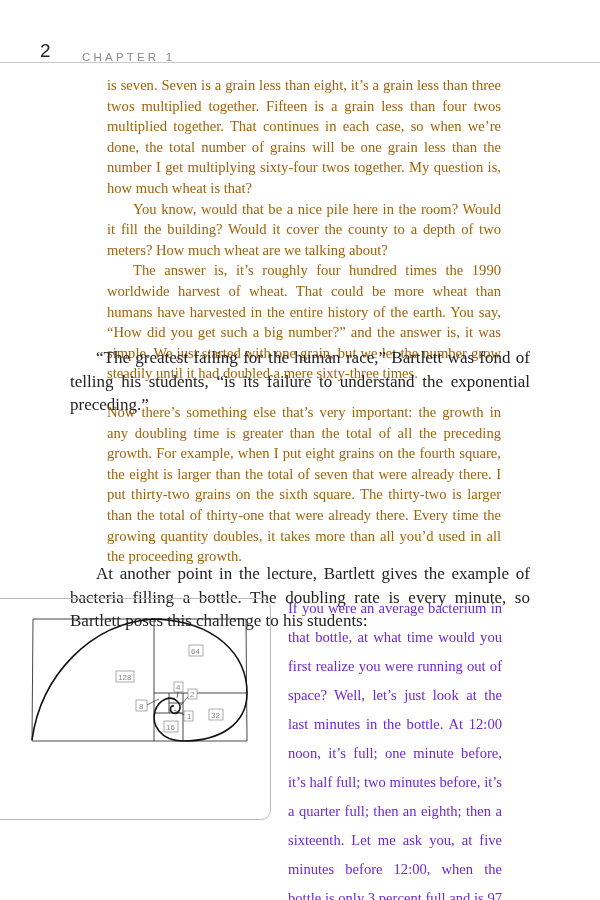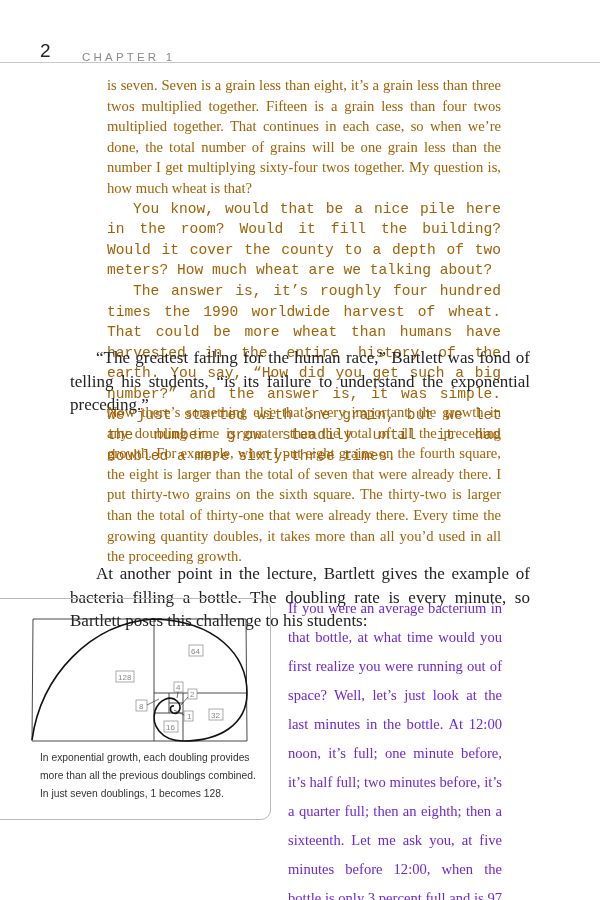--- a/index.html
+++ b/index.html
@@ -2,21 +2,21 @@
 <html><head>
 <meta charset="utf-8">
 <style>
   html, body { margin: 0; padding: 0; background: #ffffff; }
   body { width: 600px; height: 900px; position: relative; overflow: hidden; color: #2b2b2b; }
   .header { position: absolute; left: 0; top: 36px; width: 600px; height: 26px; border-bottom: 1px solid #c8c8c8; }
   .page-num { position: absolute; left: 40px; top: 4px; font-family: "Liberation Sans", sans-serif; font-size: 19px; color: #222; }
   .chapter { position: absolute; left: 82px; top: 9px; font-family: "Liberation Sans", sans-serif; font-size: 11.5px; letter-spacing: 3.2px; color: #8a8a8a; margin-top: 6px; }
   .extract { position: absolute; left: 107px; width: 394px; font-family: "Liberation Serif", serif; font-size: 14.6px; line-height: 20.6px; color: #a16207; text-align: justify; }
   .extract p { margin: 0; }
-  .extract p.indent { text-indent: 26px; font-family: Liberation Mono, monospace; }
+  .extract p.indent { text-indent: 26px; }
   .body-text { position: absolute; left: 70px; width: 460px; font-family: "Liberation Serif", serif; font-size: 17px; line-height: 23.5px; color: #222; text-align: justify; }
   .body-text p { margin: 0; text-indent: 26px; }
   .figure-box { position: absolute; left: -10px; top: 598px; width: 281px; height: 222px; border: 1px solid #b9b9b9; border-radius: 10px; box-sizing: border-box; }
   .figure-svg { position: absolute; left: 40px; top: 16px; }
   .caption { position: absolute; left: 49px; top: 150px; width: 220px; font-family: "Liberation Sans", sans-serif; font-size: 10.3px; line-height: 18px; color: #333; }
   .side-text { position: absolute; left: 288px; top: 594px; width: 214px; font-family: "Liberation Serif", serif; font-size: 14.6px; line-height: 29px; color: #6d28d9; text-align: justify; }
   .side-text p { margin: 0; }
   .lbl { font-family: "Liberation Sans", sans-serif; font-size: 8px; fill: #888; }
 </style>
 </head>
@@ -80,18 +80,17 @@
       <text class="lbl" x="145" y="75">4</text>
       <line x1="147" y1="77" x2="146" y2="83" stroke="#333" stroke-width="0.7"></line>
       <rect x="157" y="74" width="9" height="10" fill="#fff" stroke="#888" stroke-width="0.7"></rect>
       <text class="lbl" x="159" y="82">2</text>
       <line x1="157" y1="82" x2="150" y2="90" stroke="#333" stroke-width="0.7"></line>
       <rect x="153" y="96" width="9" height="10" fill="#fff" stroke="#888" stroke-width="0.7"></rect>
       <text class="lbl" x="156" y="104">1</text>
       <line x1="153" y1="100" x2="143" y2="95" stroke="#333" stroke-width="0.7"></line>
     </g>
   </svg>
-  <div class="caption">In exponential growth, each doubling provides more than all the previous doublings combined. In just seven doublings, 1 becomes 128.</div>
 </div>
 
 <div class="side-text">
   <p>If you were an average bacterium in that bottle, at what time would you first realize you were running out of space? Well, let’s just look at the last minutes in the bottle. At 12:00 noon, it’s full; one minute before, it’s half full; two minutes before, it’s a quarter full; then an eighth; then a sixteenth. Let me ask you, at five minutes before 12:00, when the bottle is only 3 percent full and is 97 percent open space just yearning for development, how many of you would realize there’s a problem?</p>
 </div>
 
 </body></html>

